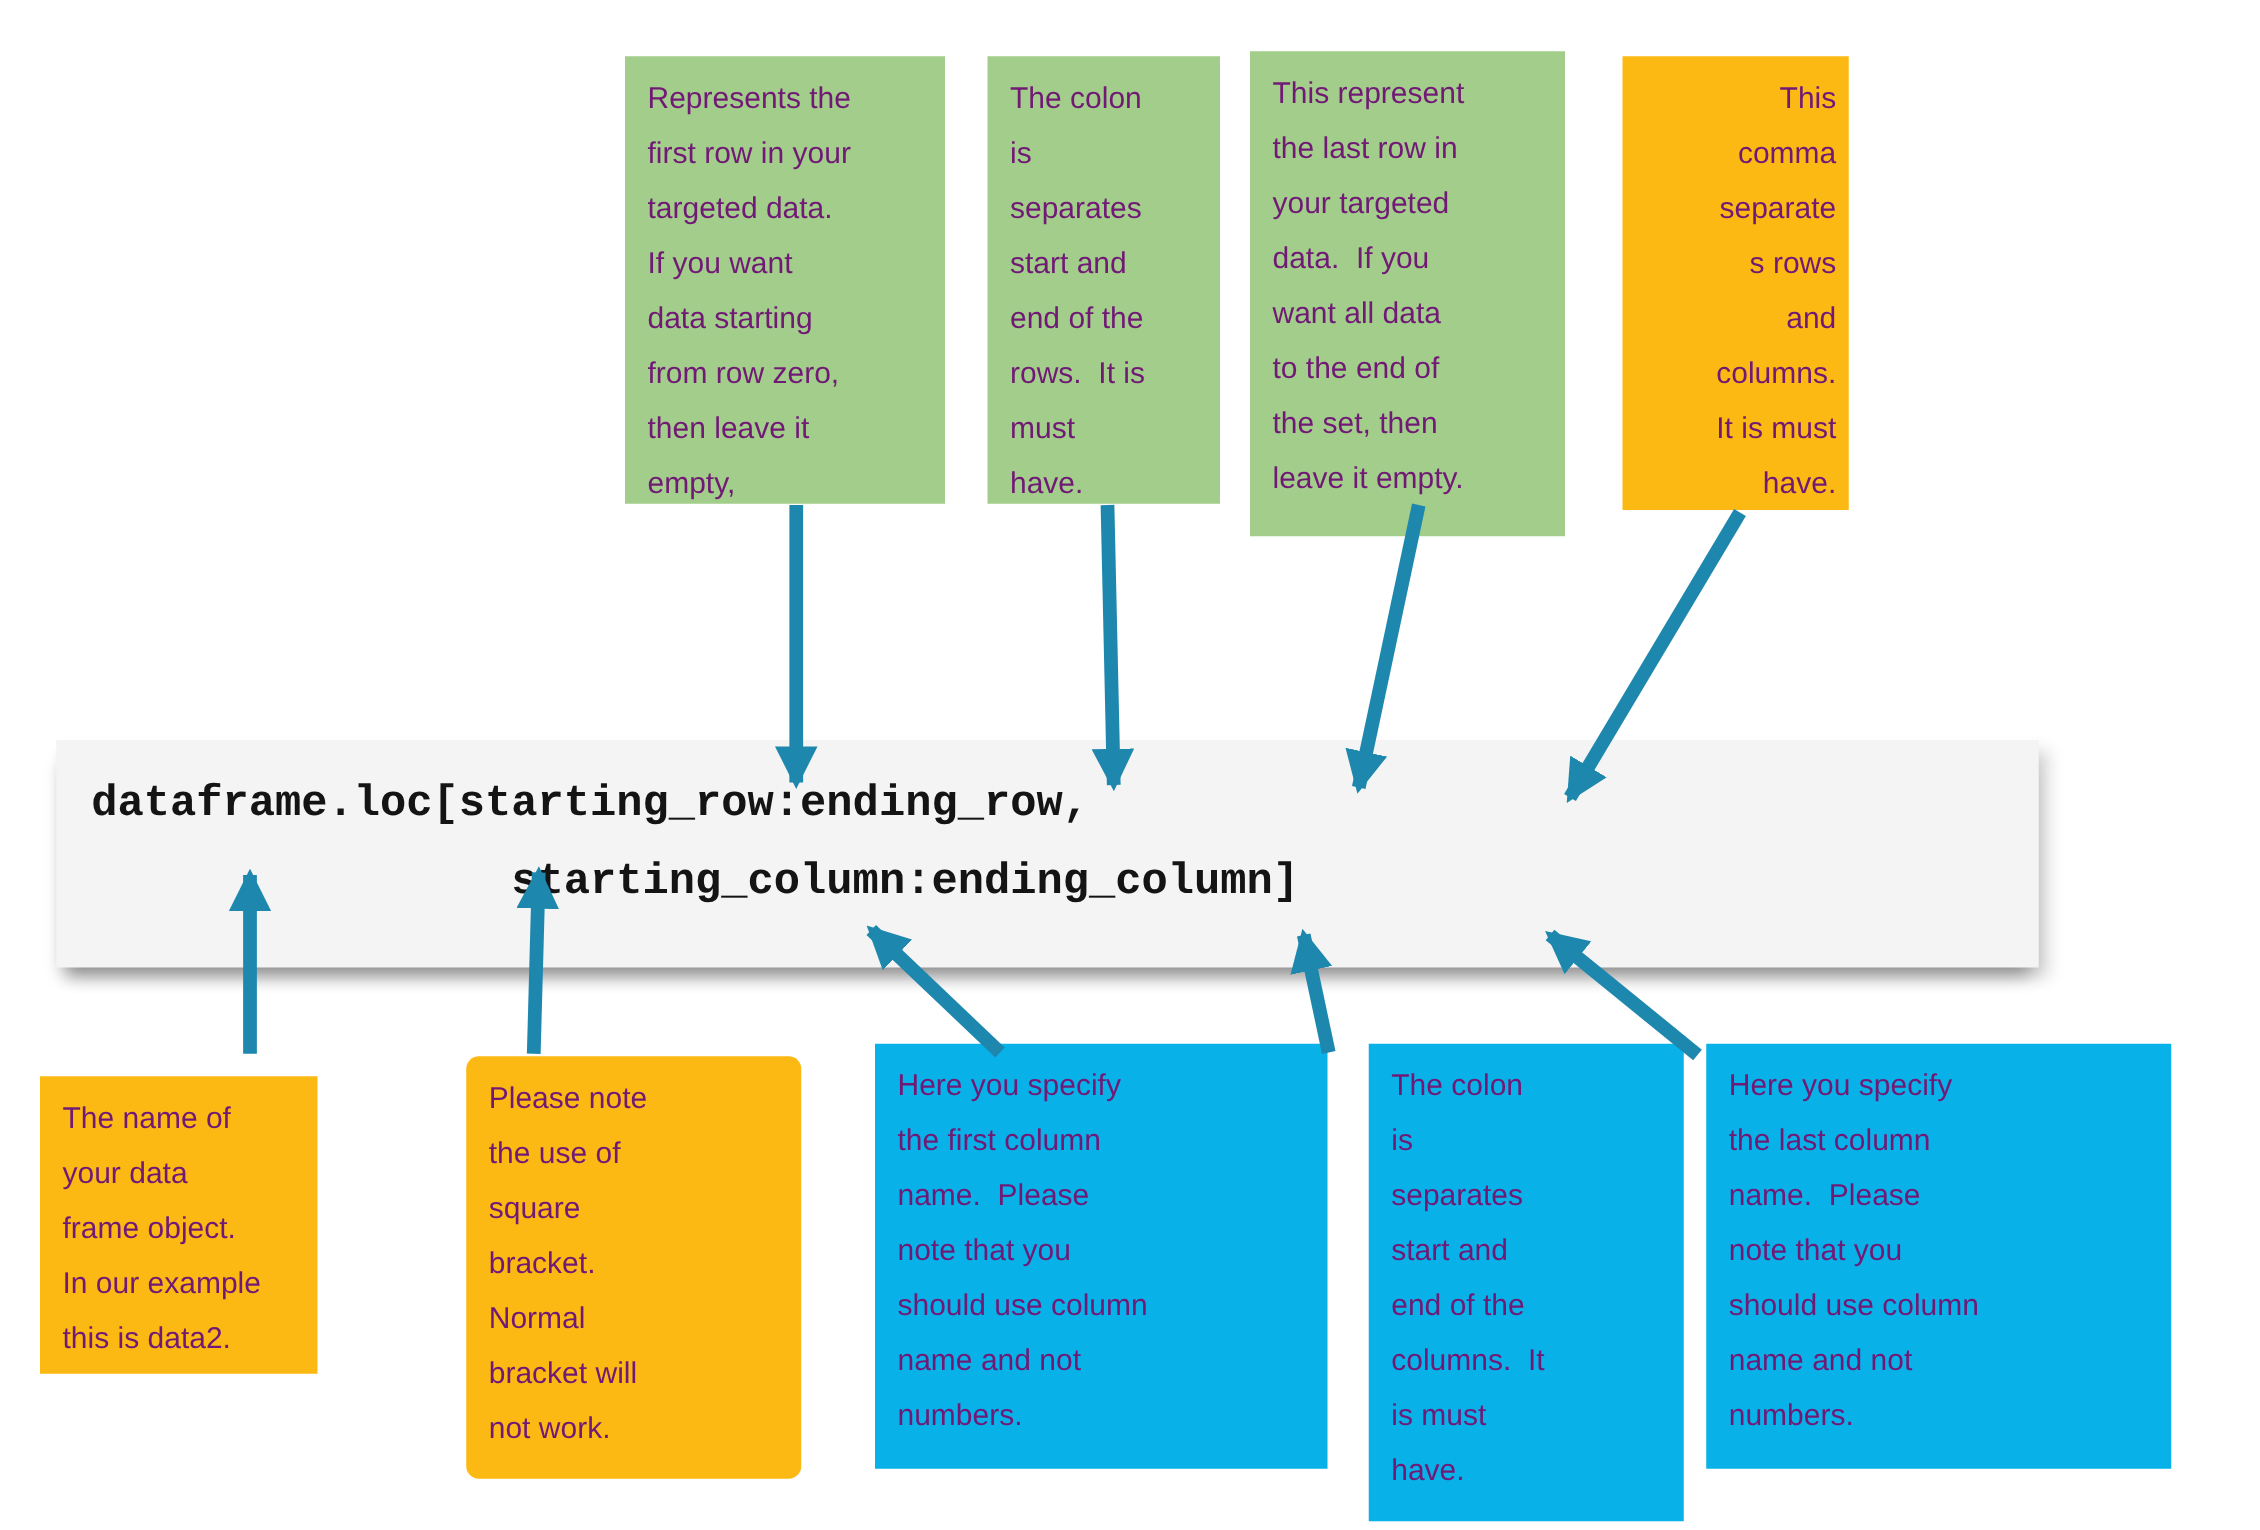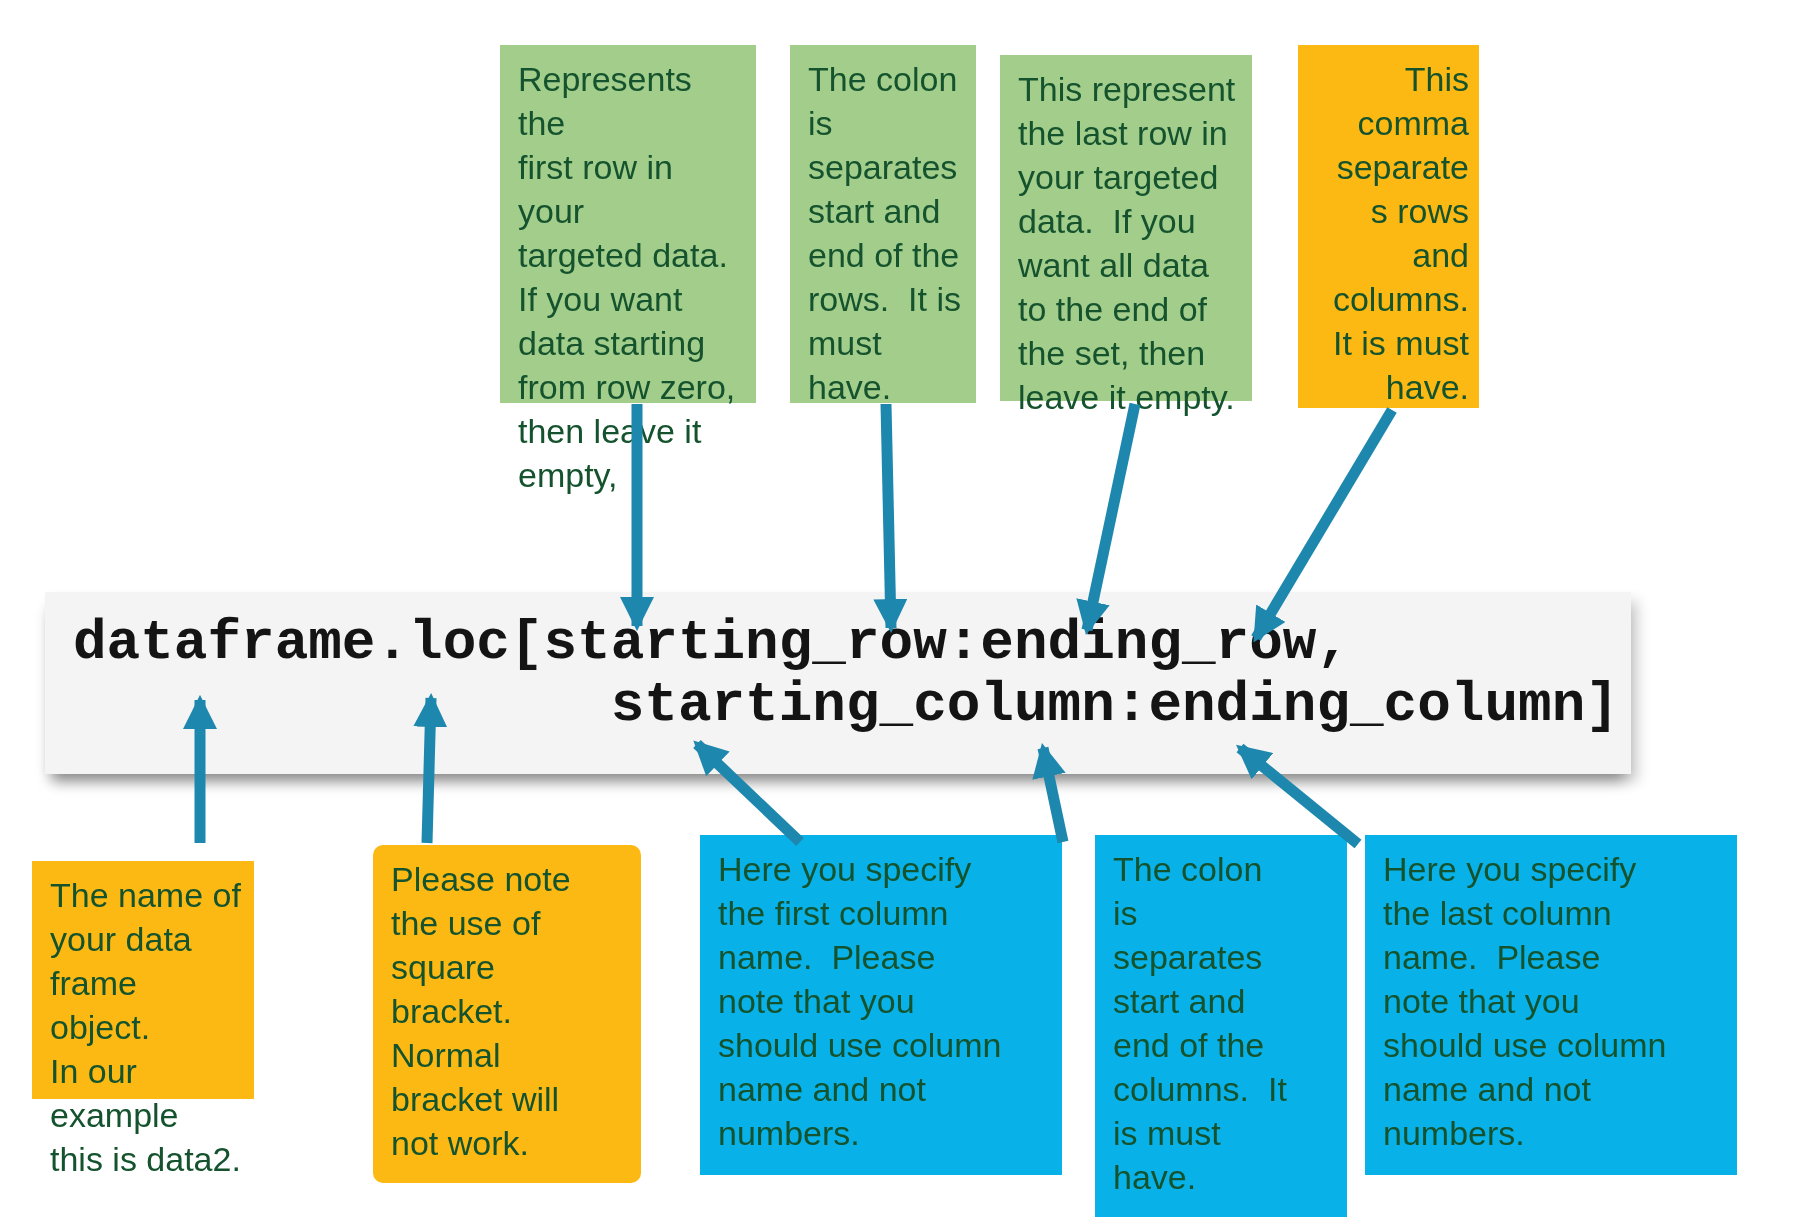--- a/index.html
+++ b/index.html
@@ -3,44 +3,44 @@
 <meta charset="utf-8">
 <style>
   html,body{margin:0;padding:0;background:#fff;}
   #stage{
     position:relative;width:1808px;height:1224px;background:#ffffff;
     font-family:"Liberation Sans", sans-serif;overflow:hidden;
   }
   .callout{
     position:absolute;box-sizing:border-box;
     padding:12px 10px 0 18px;
-    font-size:34px;line-height:44px;color:#14532d;
+    font-size:24px;line-height:44px;color:#701a75;
     white-space:pre-wrap;
   }
   
   .b-t1{left:500px;top:45px;width:256px;height:358px;}
   .b-t2{left:790px;top:45px;width:186px;height:358px;}
-  .b-t3{left:1000px;top:55px;width:252px;height:346px;}
+  .b-t3{left:1000px;top:41px;width:252px;height:388px;}
   .b-t4{left:1298px;top:45px;width:181px;height:363px;text-align:right;}
   
   .b-b1{left:32px; top:845px;width:222px;height:238px;margin-top:16px;}
   .b-b2{left:373px;top:845px;width:268px;height:338px;border-radius:10px;}
   .b-b3{left:700px;top:835px;width:362px;height:340px;}
   .b-b4{left:1095px;top:835px;width:252px;height:382px;}
   .b-b5{left:1365px;top:835px;width:372px;height:340px;}
 
   .codeblock{
     position:absolute;left:45px;top:592px;width:1586px;height:182px;
     background:#f4f4f4;
     box-shadow:0 12px 14px -6px rgba(0,0,0,0.40), 8px 8px 12px rgba(0,0,0,0.15);
   }
   .codeblock pre{
     margin:0;padding:20px 0 0 28px;
     font-family:"Liberation Mono","DejaVu Sans Mono",monospace;
-    font-weight:bold;font-size:56px;line-height:62px;color:#141414;
+    font-weight:bold;font-size:35px;line-height:62px;color:#141414;
     white-space:pre;
   }
   svg.arrows{position:absolute;left:0;top:0;pointer-events:none;}
   .arrow{stroke:#1e87ae;stroke-width:11;fill:none;}
 </style>
 </head>
 <body>
 
 <div id="stage">
 

